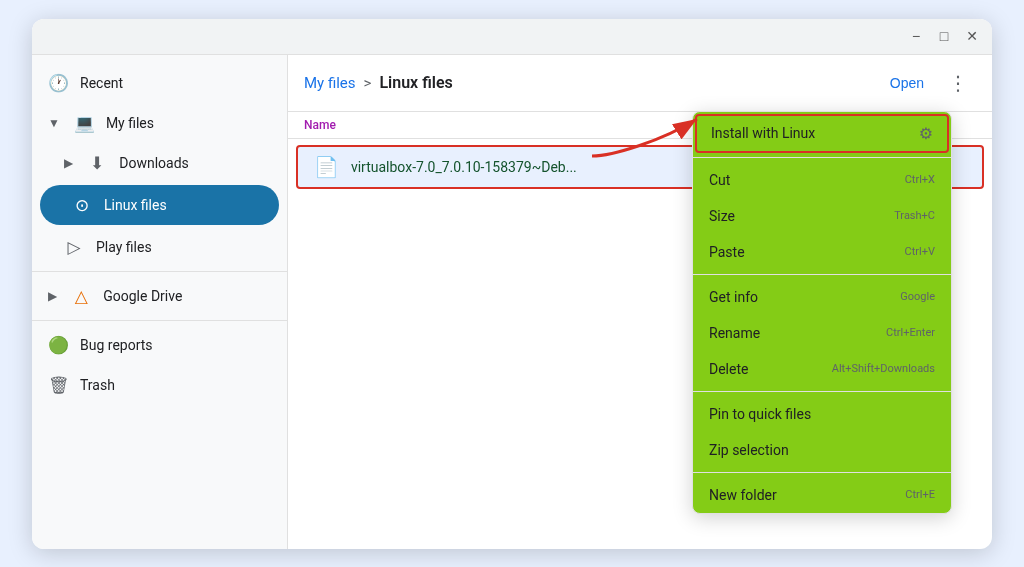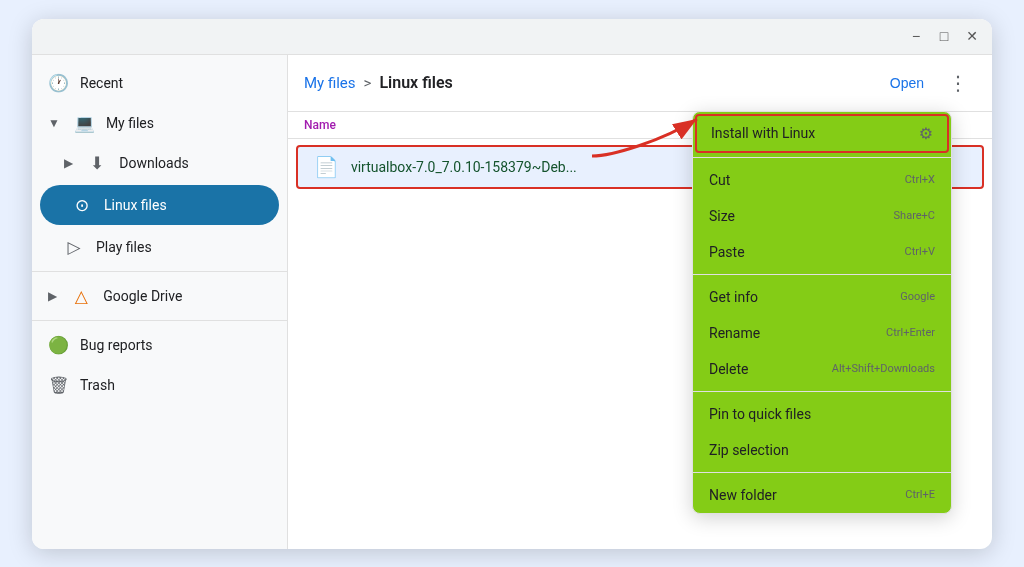--- a/index.html
+++ b/index.html
@@ -407,21 +407,21 @@
 
         <div class="menu-divider"></div>
 
         <div class="context-menu-item">
           <span class="menu-item-label">Cut</span>
           <span class="menu-item-shortcut">Ctrl+X</span>
         </div>
 
         <div class="context-menu-item">
           <span class="menu-item-label">Size</span>
-          <span class="menu-item-shortcut">Share+C</span>
+          <span class="menu-item-shortcut">Trash+C</span>
         </div>
 
         <div class="context-menu-item">
           <span class="menu-item-label">Paste</span>
           <span class="menu-item-shortcut">Ctrl+V</span>
         </div>
 
         <div class="menu-divider"></div>
 
         <div class="context-menu-item">

